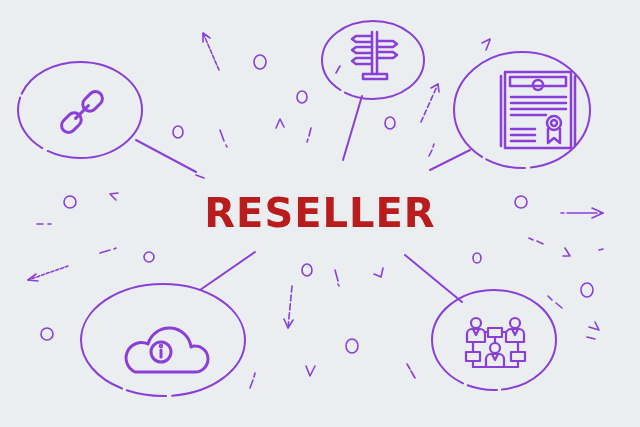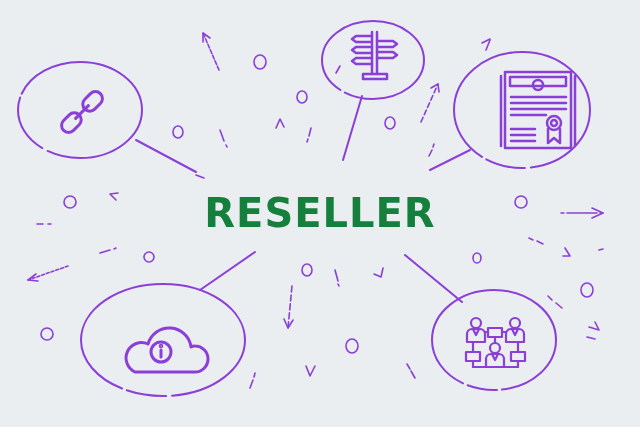--- a/index.html
+++ b/index.html
@@ -8,21 +8,21 @@
       background: #ebeef0;
       font-family: "DejaVu Sans", sans-serif;
     }
     .stage { position: relative; width: 640px; height: 427px; }
     svg.canvas { position: absolute; left: 0; top: 0; }
     .title {
       position: absolute; left: 0; top: 188px; width: 640px;
       text-align: center;
       font-family: "DejaVu Sans", sans-serif;
       font-weight: bold; font-size: 40px; letter-spacing: 1px;
-      color: #15803d;
+      color: #b91c1c;
       line-height: 50px;
     }
   </style>
 </head>
 <body>
 
 <div class="stage">
   <svg class="canvas" width="640" height="427" viewBox="0 0 640 427" fill="none" stroke="#8a3fd8" stroke-linecap="round" stroke-linejoin="round">
 
     <g stroke-width="2">

